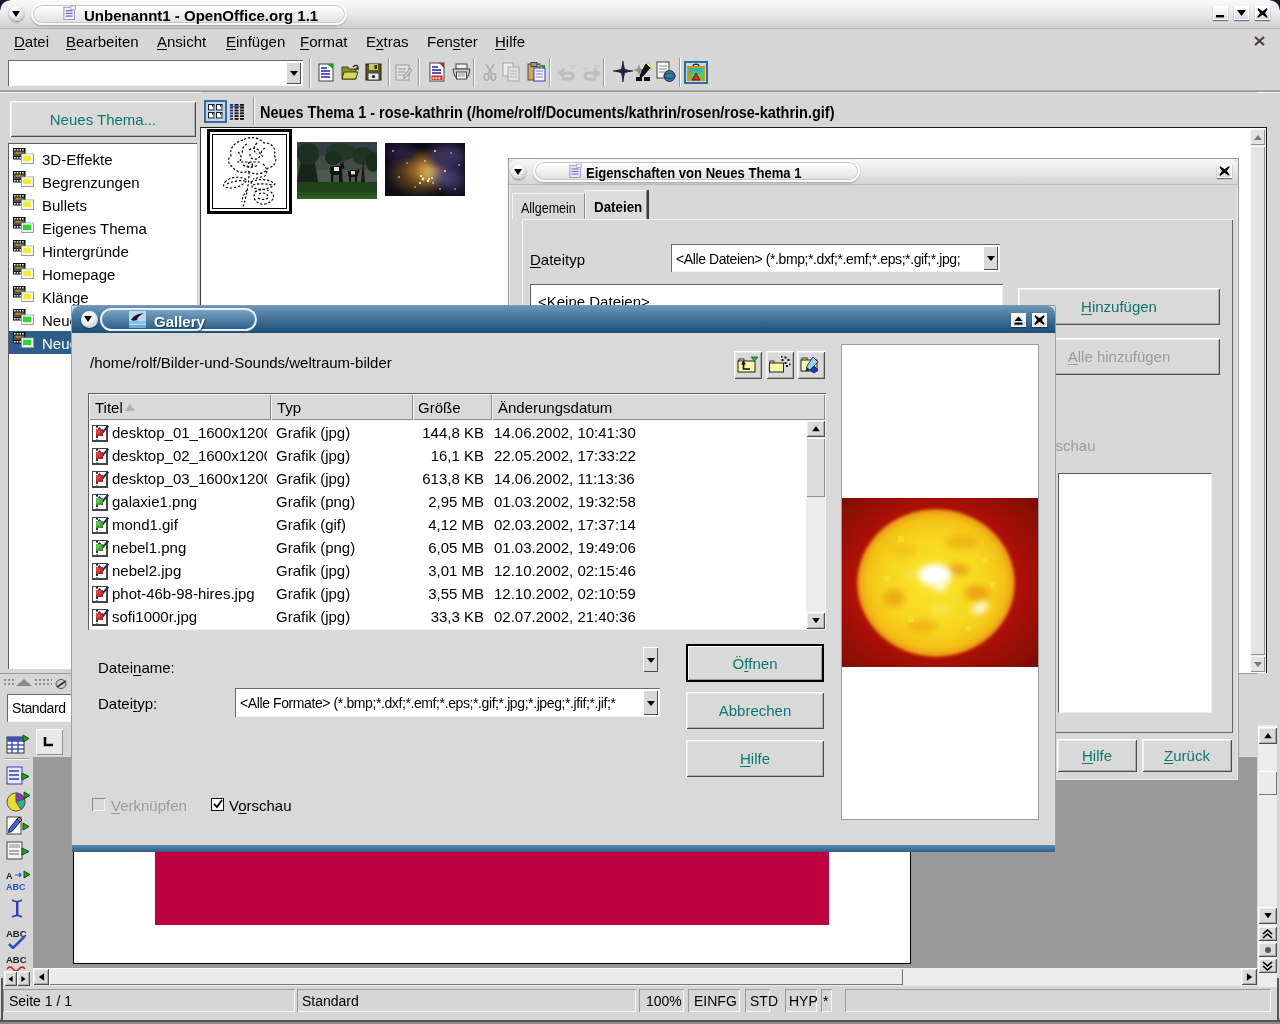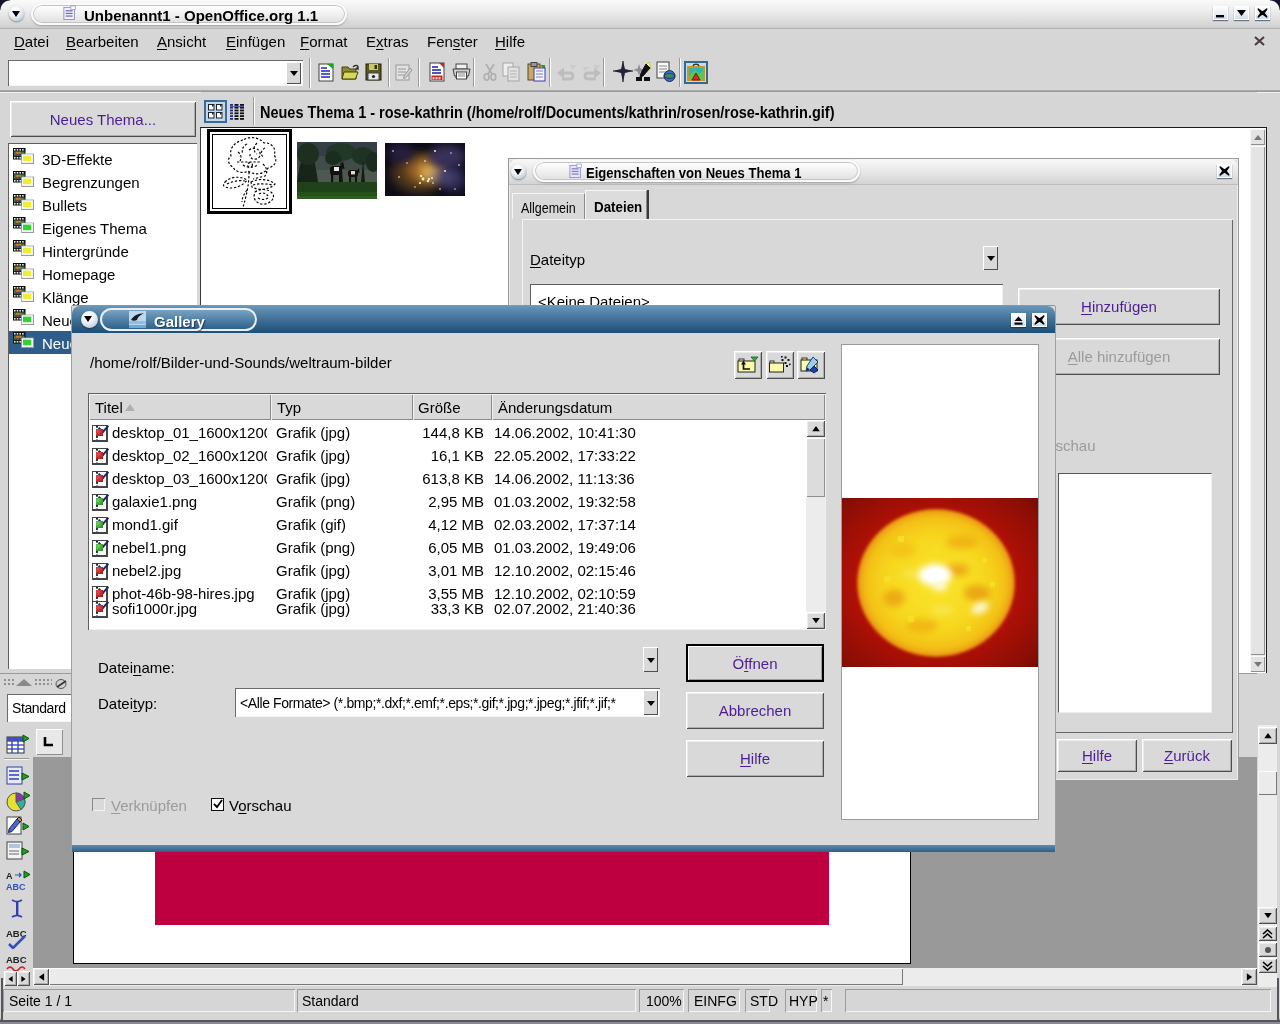--- a/index.html
+++ b/index.html
@@ -25,21 +25,21 @@
 .roundbtn:after { content:""; position:absolute; left:3px; top:5px; width:0; height:0;
   border-left:4.5px solid transparent; border-right:4.5px solid transparent; border-top:6.5px solid #000; }
 .ttab { border-radius:13px; background:linear-gradient(180deg,#ffffff 0%,#f2f2f2 45%,#e0e0e0 100%);
   border:2px solid #fafafa; box-shadow:0 0 0 1px #c3c3c3 inset, 0 1px 2px rgba(0,0,0,.25); }
 .winbtn { width:15px; height:14px; background:linear-gradient(180deg,#ffffff,#e8edf3 60%,#ccd6e2);
   box-shadow:0 1px 1px rgba(10,30,60,.55), inset 0 0 0 1px #ffffff; }
 .winbtn svg { position:absolute; left:0; top:0; }
 
 
 .btn { background:#d9d9d9; box-shadow: inset 1px 1px 0 #ffffff, inset -1px -1px 0 #4e4e4e, inset 2px 2px 0 #ececec, inset -2px -2px 0 #adadad;
-  display:flex; align-items:center; justify-content:center; font-size:15px; color:#4c1d95; }
+  display:flex; align-items:center; justify-content:center; font-size:15px; color:#0f766e; }
 .btn.dis { color:#9b9b9b; }
 .btn.default { border:2px solid #000; box-shadow: inset 1px 1px 0 #ffffff, inset -1px -1px 0 #9c9c9c; }
 .combo { background:#fff; box-shadow: inset 1px 1px 0 #6a6a6a, inset -1px -1px 0 #f5f5f5; }
 .combo .txt { position:absolute; left:5px; top:7px; right:19px; font-size:14px; letter-spacing:-0.4px; white-space:nowrap; overflow:hidden; }
 .drop { position:absolute; background:#d9d9d9; box-shadow: inset 1px 1px 0 #ffffff, inset -1px -1px 0 #4e4e4e; }
 .drop:after { content:""; position:absolute; left:50%; top:50%; transform:translate(-50%,-38%);
   border-left:4px solid transparent; border-right:4px solid transparent; border-top:5px solid #000; width:0; height:0; }
 .arrow-up { width:0; height:0; border-left:5px solid transparent; border-right:5px solid transparent; border-bottom:7px solid #000; }
 .arrow-down { width:0; height:0; border-left:5px solid transparent; border-right:5px solid transparent; border-top:7px solid #000; }
 .arrow-left { width:0; height:0; border-top:5px solid transparent; border-bottom:5px solid transparent; border-right:7px solid #000; }
@@ -812,20 +812,23 @@
         </svg>
       </div>
 
     <div class="abs" style="left:3px;top:34px;width:73px;height:26px;overflow:hidden;background:#d8d8d8;border:1px solid #8a8a8a;border-bottom:none;border-top-color:#f6f6f6;border-left-color:#f6f6f6;"></div>
     <div class="abs" style="left:12px;top:41px;font-size:14.5px;white-space:nowrap;transform:scaleX(.86);transform-origin:0 0;">Allgemein</div>
     <div class="abs" style="left:76px;top:31px;width:62px;height:29px;background:#dcdcdc;border:1px solid #8a8a8a;border-bottom:none;border-top-color:#f6f6f6;border-left-color:#f6f6f6;box-shadow:2px 0 0 #3a3a3a;"></div>
     <div class="abs bold" style="left:85px;top:39px;font-size:15px;white-space:nowrap;transform:scaleX(.89);transform-origin:0 0;">Dateien</div>
 
     <div class="abs" style="left:13px;top:60px;width:711px;height:514px;box-shadow:inset 1px 1px 0 #f4f4f4, inset -1px -1px 0 #666666;"></div>
     <div class="abs t15" style="left:21px;top:93px;"><span class="u">D</span>ateityp</div>
+    <div class="abs combo" style="left:162px;top:85px;width:329px;height:28px;">
+        <div class="txt">&lt;Alle Dateien&gt; (*.bmp;*.dxf;*.emf;*.eps;*.gif;*.jpg;</div>
+      </div>
     <div class="abs drop" style="left:474px;top:87px;width:15px;height:24px;"></div>
     <div class="abs white" style="left:21px;top:125px;width:473px;height:407px;box-shadow:inset 1px 1px 0 #5f5f5f, inset -1px -1px 0 #f0f0f0;"></div>
     <div class="abs t15" style="left:29px;top:135px;">&lt;Keine Dateien&gt;</div>
     <div class="abs btn" style="left:509px;top:129px;width:202px;height:37px;"><span class="u">H</span>inzufügen</div>
     <div class="abs btn dis" style="left:509px;top:179px;width:202px;height:37px;"><span class="u">A</span>lle hinzufügen</div>
     <div class="abs" style="left:514px;top:279px;width:13px;height:13px;background:#d8d8d8;box-shadow:inset 1px 1px 0 #8a8a8a, inset -1px -1px 0 #f2f2f2;"></div>
     <div class="abs t15 dis" style="left:524px;top:279px;">V<span class="u">o</span>rschau</div>
     <div class="abs white" style="left:549px;top:314px;width:154px;height:240px;border:1px solid #555;border-right-color:#eee;border-bottom-color:#eee;"></div>
     <div class="abs btn" style="left:548px;top:580px;width:80px;height:33px;">
         <span><span class="u">H</span>ilfe</span>
@@ -971,21 +974,21 @@
         </div>
       <div class="frow" style="top:161px">
           <span class="fic r">
             <b></b>
           </span>
           <span class="fn">phot-46b-98-hires.jpg</span>
           <span class="ft">Grafik (jpg)</span>
           <span class="fs">3,55 MB</span>
           <span class="fd">12.10.2002, 02:10:59</span>
         </div>
-      <div class="frow" style="top:176px">
+      <div class="frow" style="top:184px">
           <span class="fic r">
             <b></b>
           </span>
           <span class="fn">sofi1000r.jpg</span>
           <span class="ft">Grafik (jpg)</span>
           <span class="fs">33,3 KB</span>
           <span class="fd">02.07.2002, 21:40:36</span>
         </div>
       <div class="frow" style="top:207px">
           <span class="fic r" style="top:1px">

